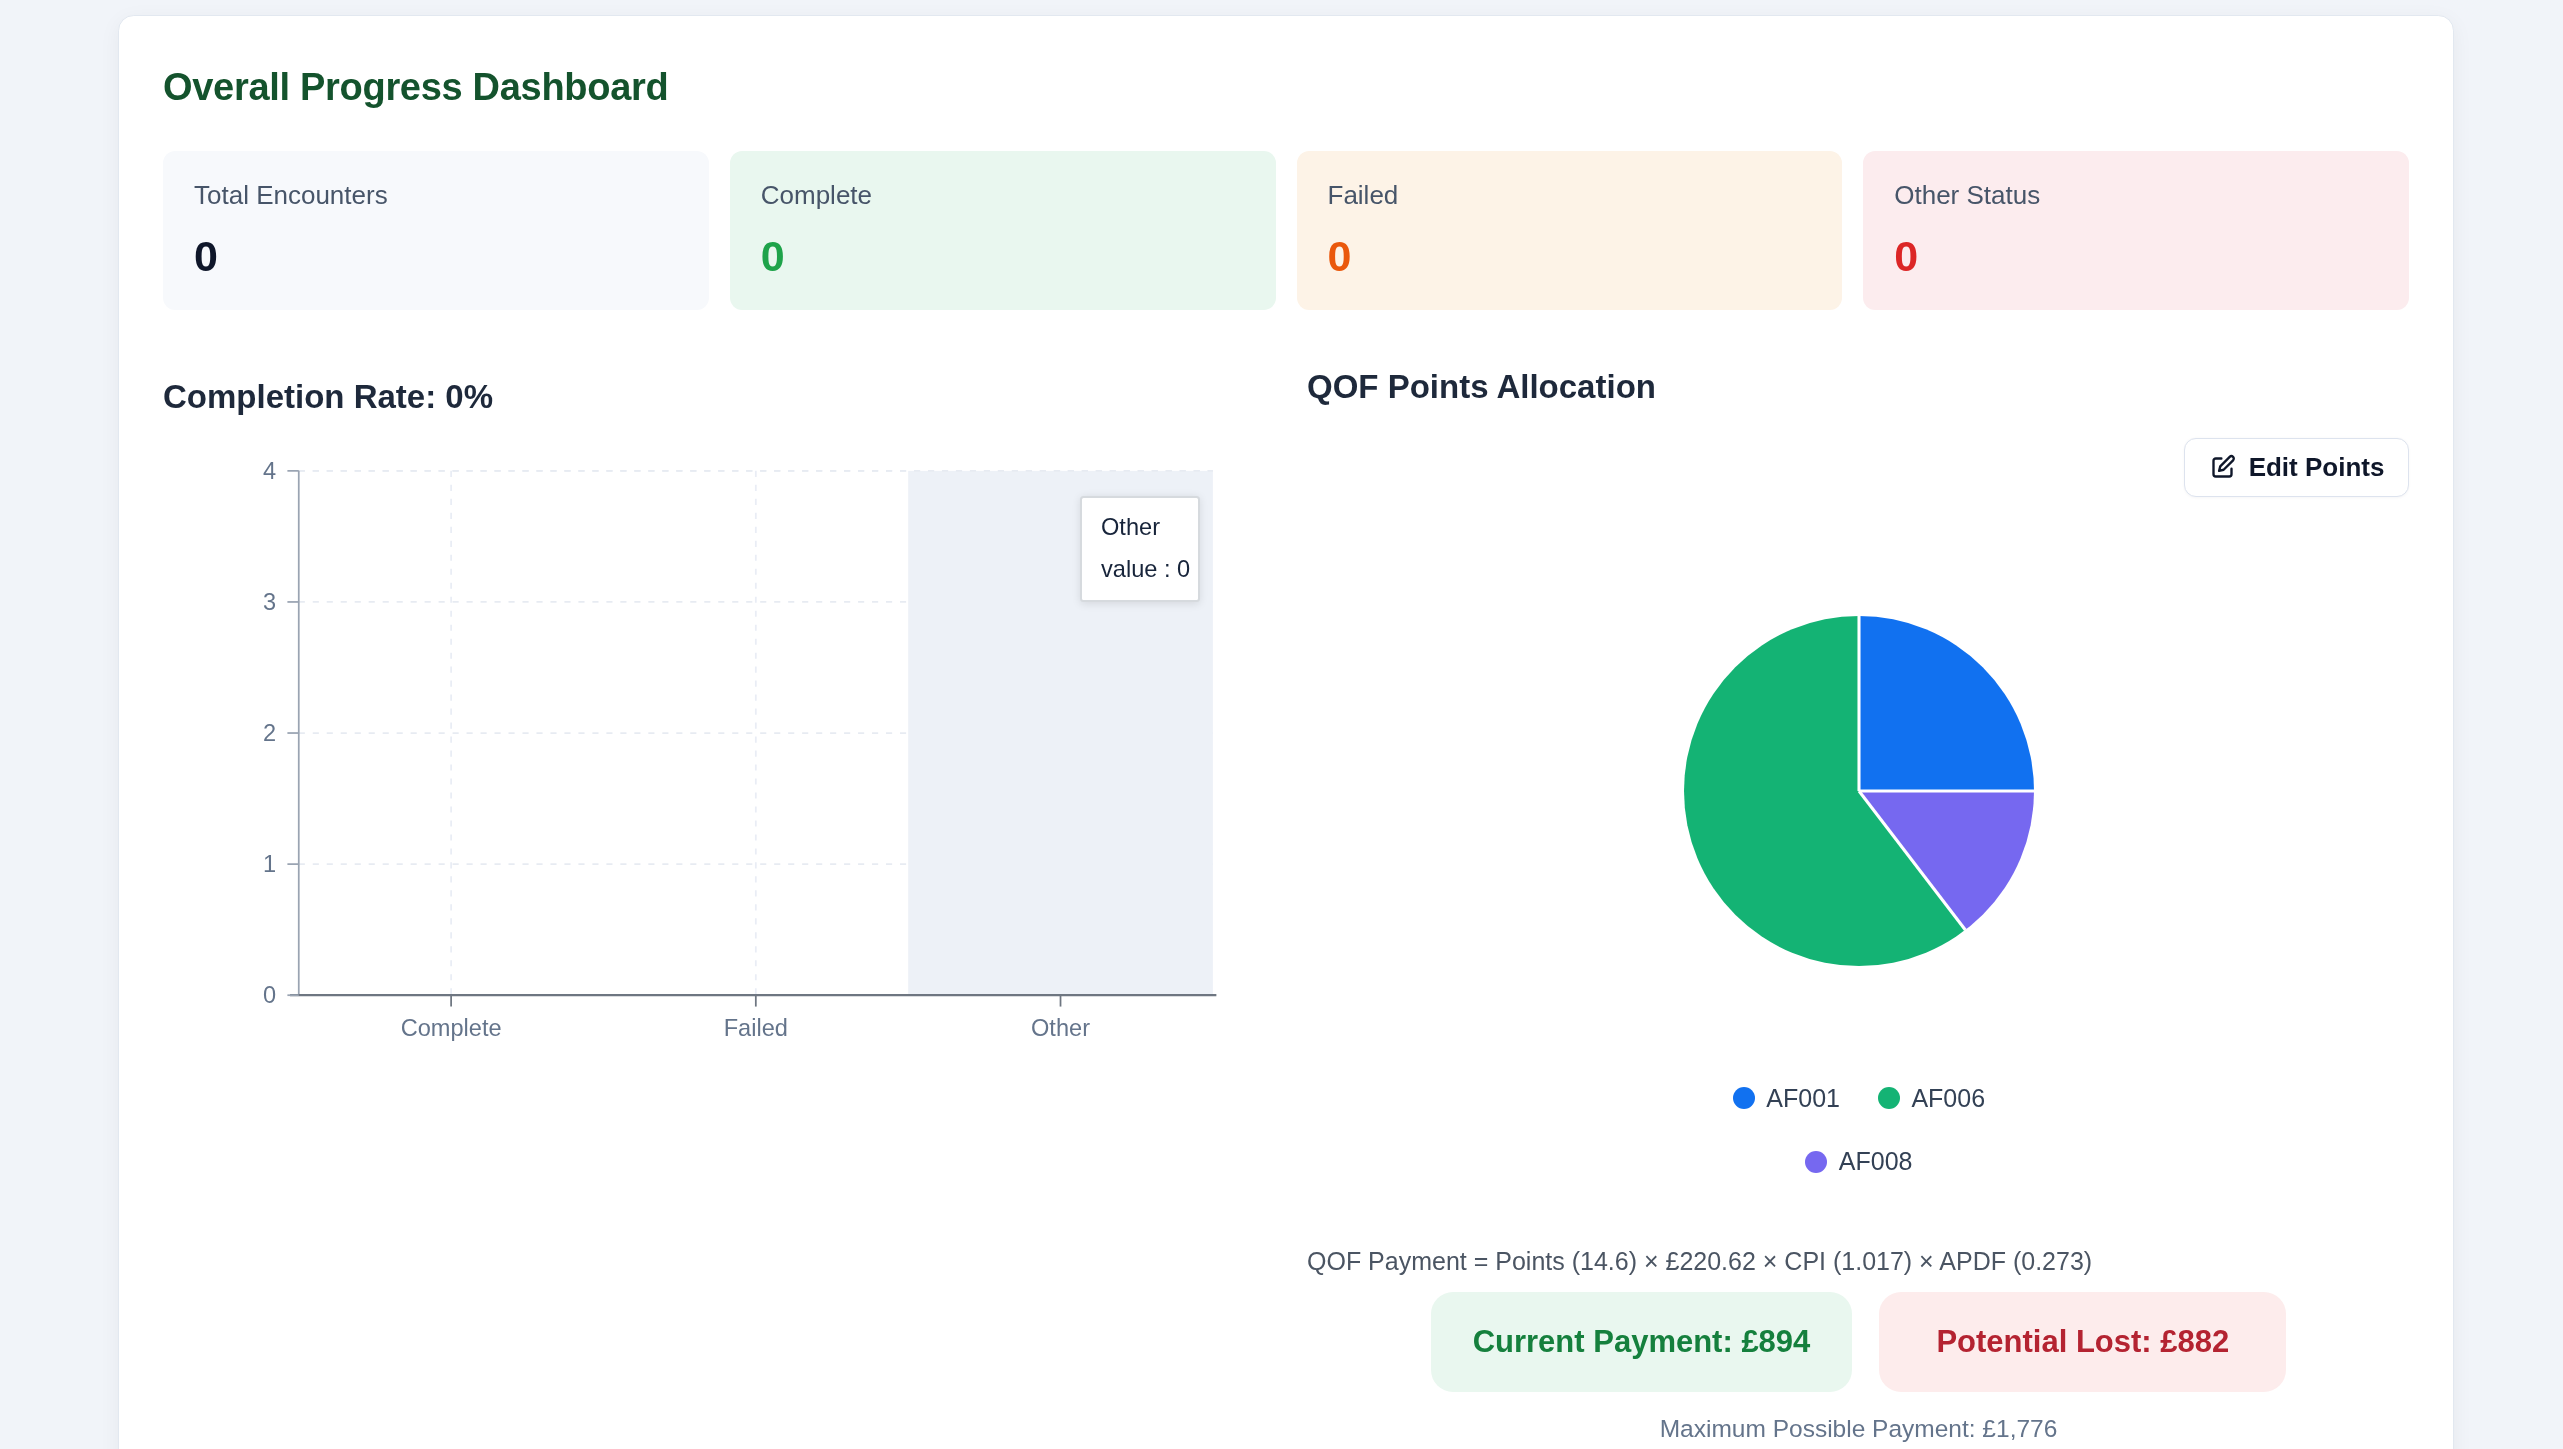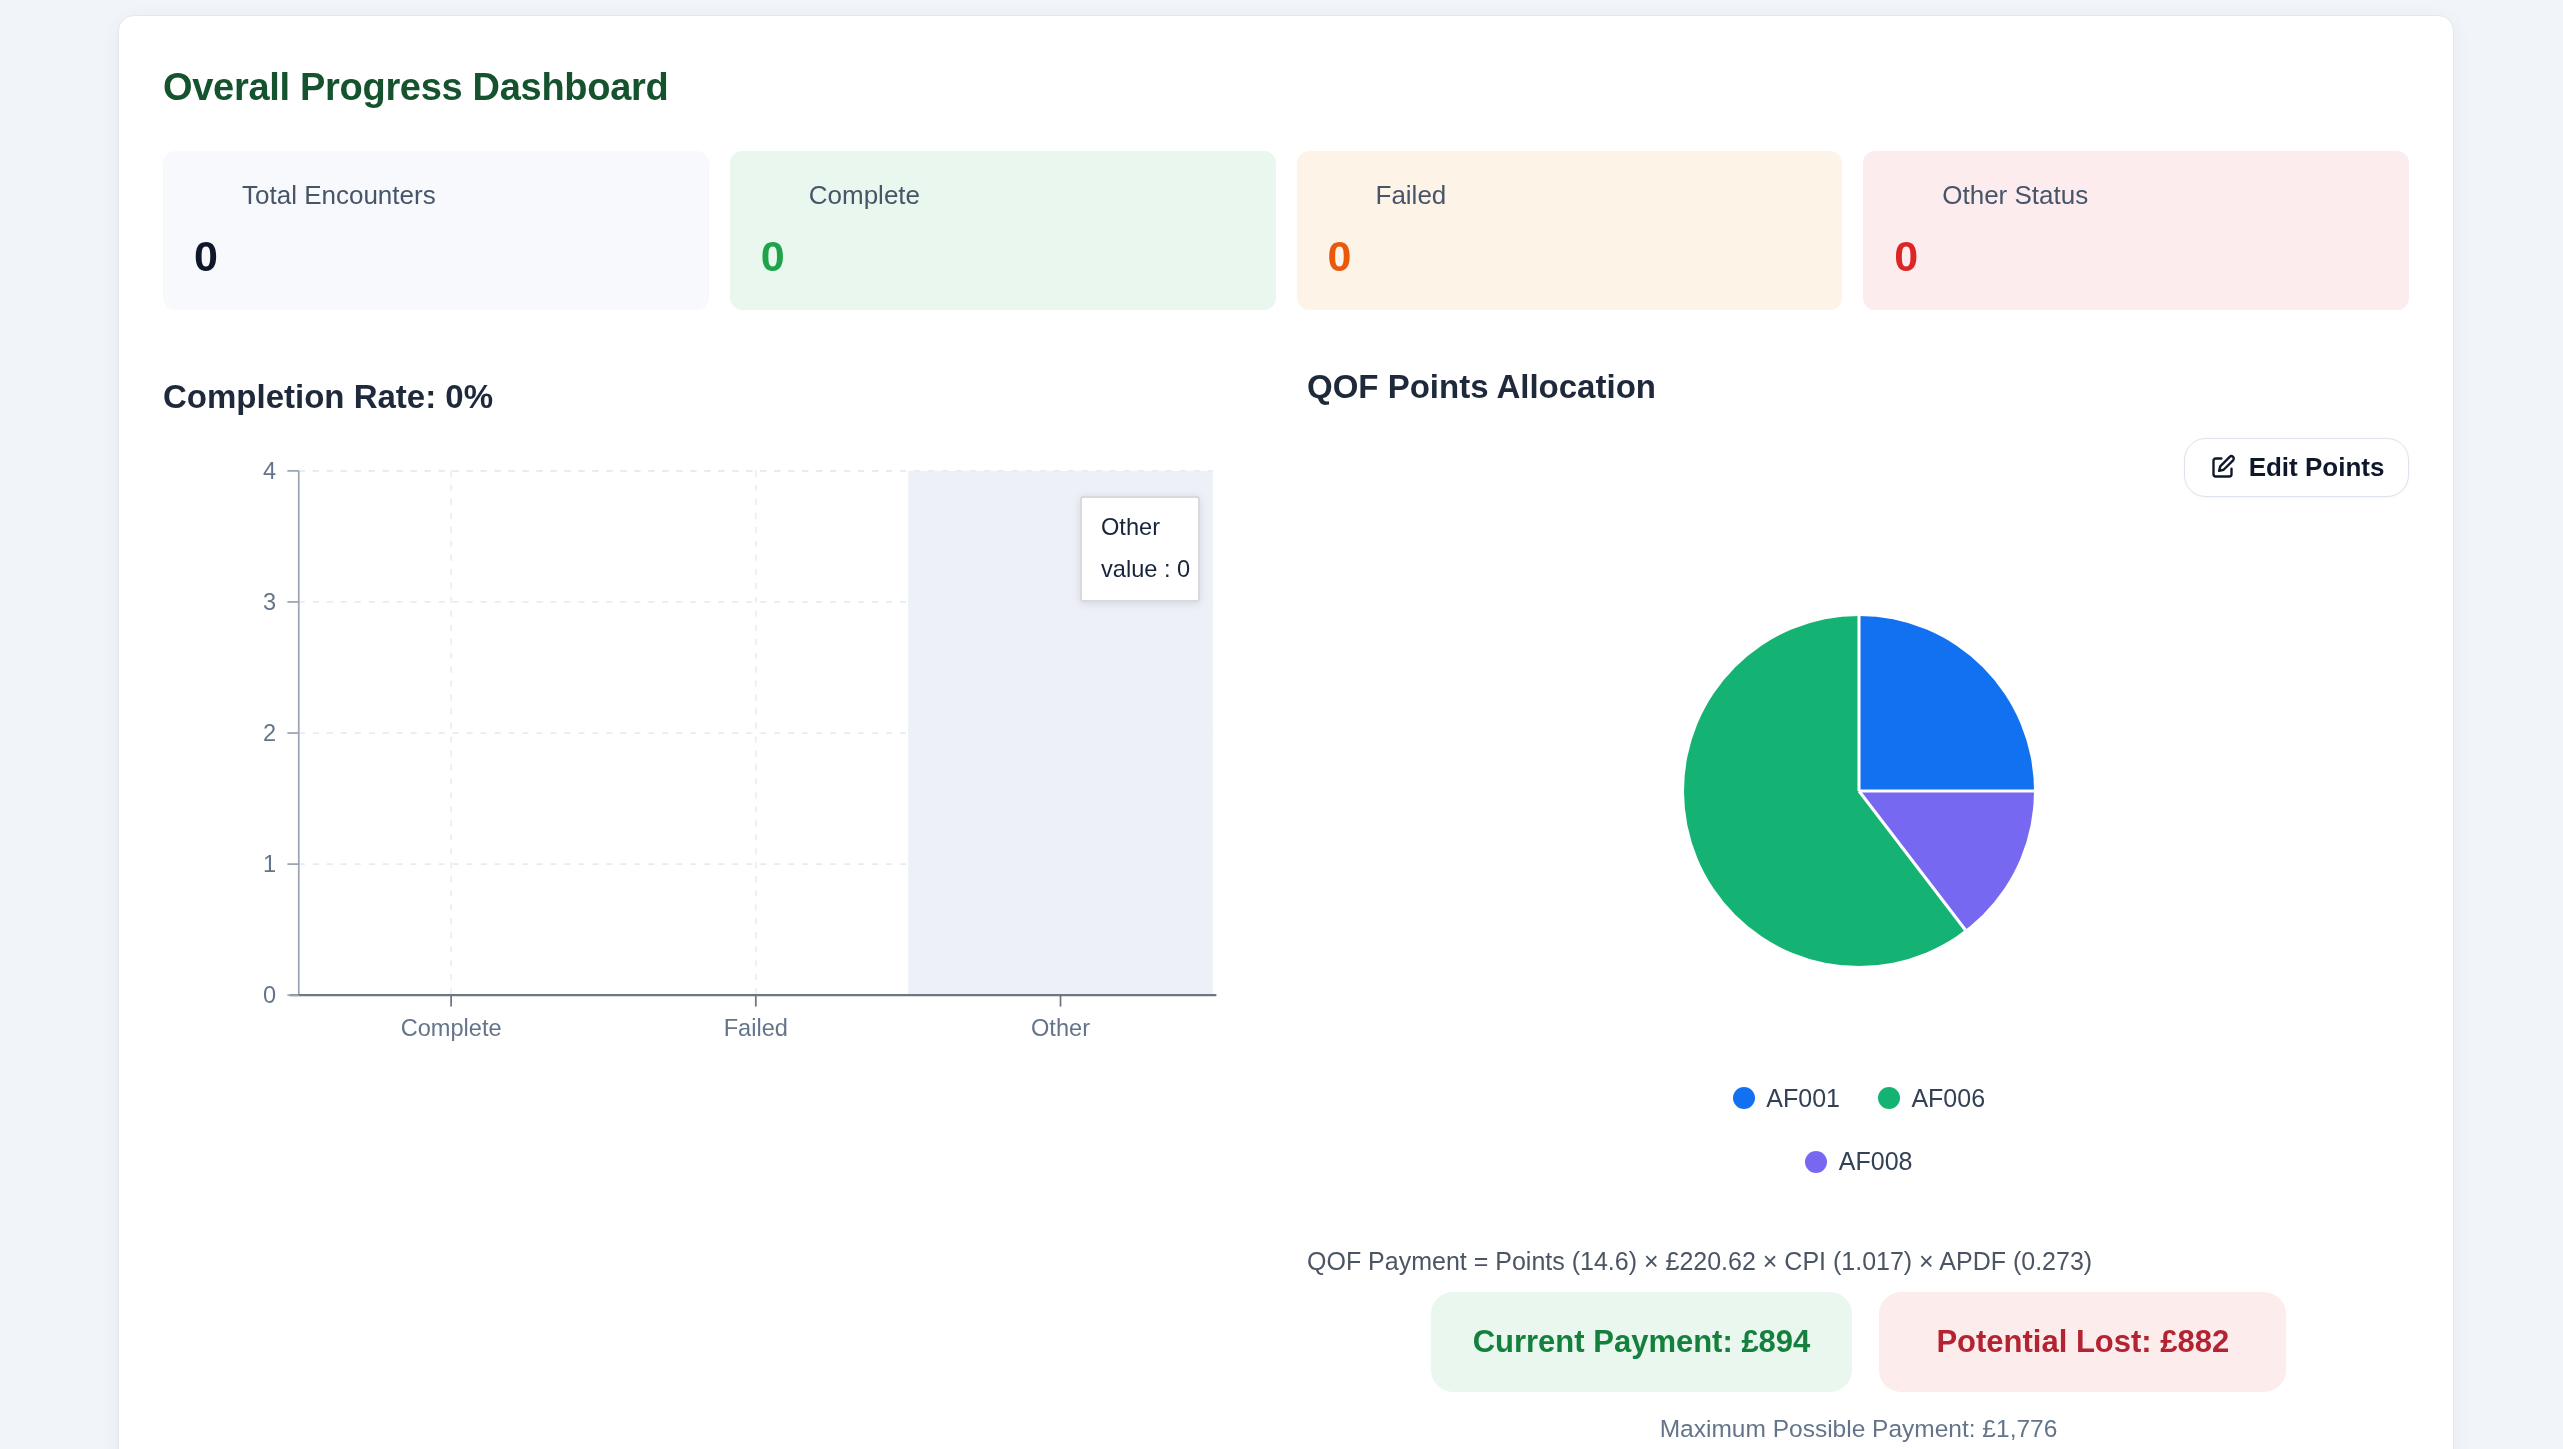--- a/index.html
+++ b/index.html
@@ -18,21 +18,21 @@
   .dashboard-title{
     position:absolute;left:44px;top:50px;
     font-size:38px;font-weight:700;color:#14532d;letter-spacing:-0.3px;
   }
   
   .stats-row{
     position:absolute;left:44px;top:135px;right:44px;height:151px;
     display:grid;grid-template-columns:repeat(4,1fr);gap:21px;
   }
   .stat-card{border-radius:12.2px;padding:29px 31px;box-sizing:border-box;}
-  .stat-card .stat-label{font-size:26px;color:#475569;display:block;margin-left:48px;}
+  .stat-card .stat-label{font-size:26px;color:#475569;display:block;}
   .stat-card .stat-value{font-size:43px;font-weight:800;display:block;margin-top:21px;}
   .stat-neutral{background:#f7f9fc;}
   .stat-neutral .stat-value{color:#0f172a;}
   .stat-green{background:#e9f7ef;}
   .stat-green .stat-value{color:#1ea34a;}
   .stat-orange{background:#fdf3e7;}
   .stat-orange .stat-value{color:#ea580c;}
   .stat-red{background:#fcecee;}
   .stat-red .stat-value{color:#dc2626;}
   
@@ -47,21 +47,21 @@
     background:#ffffff;border:2.6px solid #d6dade;border-radius:3.5px;
     box-shadow:0 1.7px 8.7px rgba(0,0,0,0.10);
     box-sizing:border-box;padding:17.5px 0 0 19px;
   }
   .chart-tooltip .tt-line{display:block;font-size:23.6px;color:#17243a;line-height:1.0;}
   .chart-tooltip .tt-line + .tt-line{margin-top:19px;}
   
   .edit-btn{
     position:absolute;right:44px;top:422px;height:59px;
     display:flex;align-items:center;gap:13px;padding:0 23.6px;
-    background:#ffffff;border:1.7px solid #dde3ee;border-radius:22px;
+    background:#ffffff;border:1.7px solid #dde3ee;border-radius:12px;
     font-size:26px;font-weight:600;color:#0f172a;cursor:pointer;
     box-shadow:0 0.9px 2.6px rgba(15,23,42,0.04);
   }
   
   .pie-box{position:absolute;left:1565px;top:600px;width:350px;height:350px;}
   .pie{width:350px;height:350px;border-radius:50%;}
   .pie-lines{position:absolute;left:0;top:0;}
   .pie-legend{
     position:absolute;left:1565px;top:1062px;width:350px;
     display:flex;flex-wrap:wrap;justify-content:center;align-items:flex-end;

